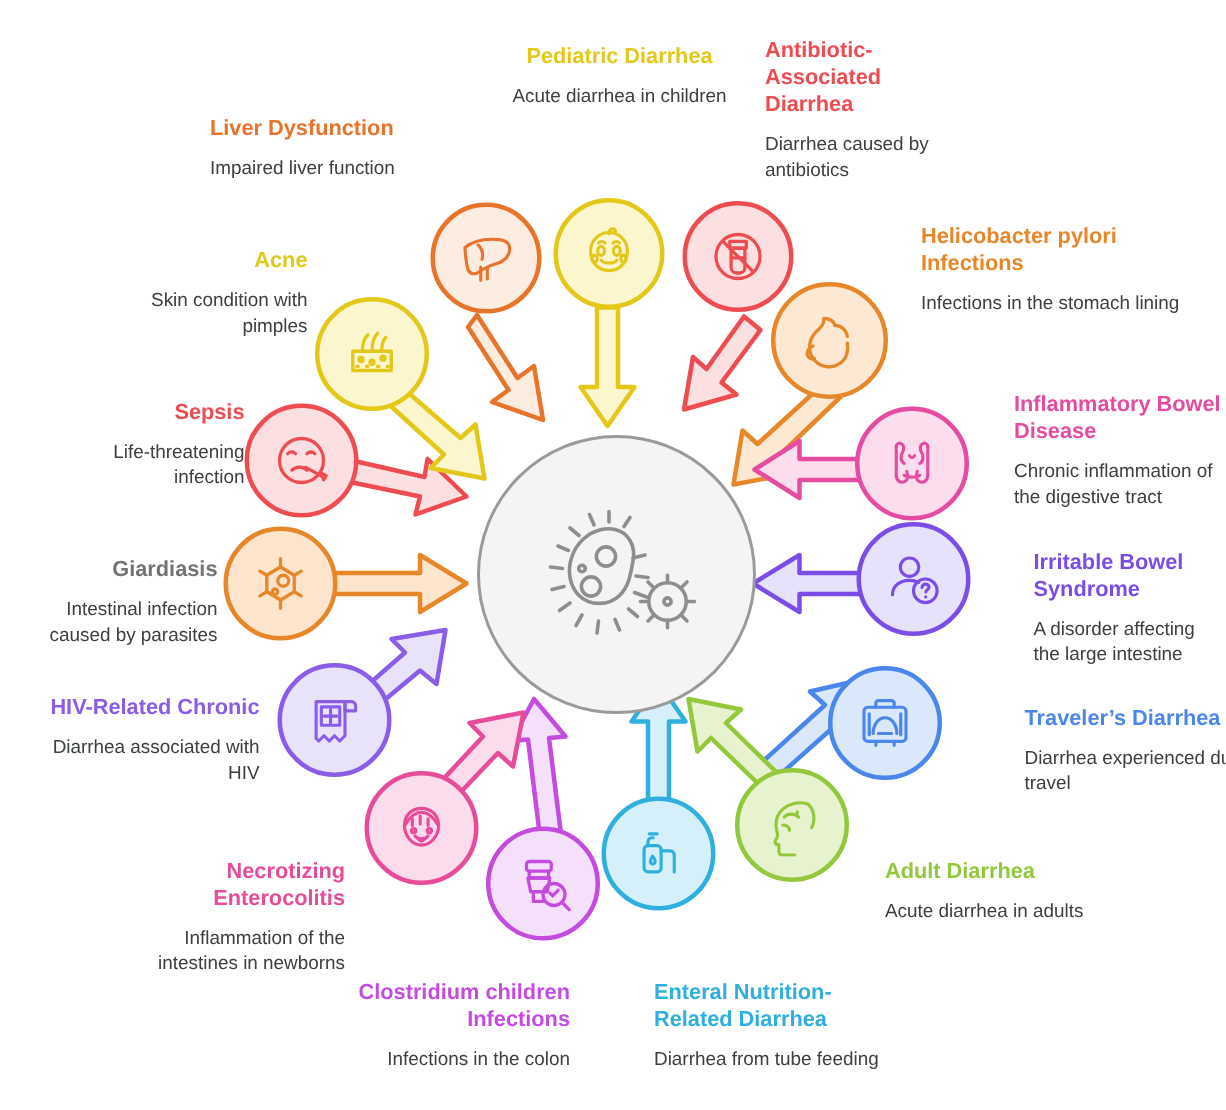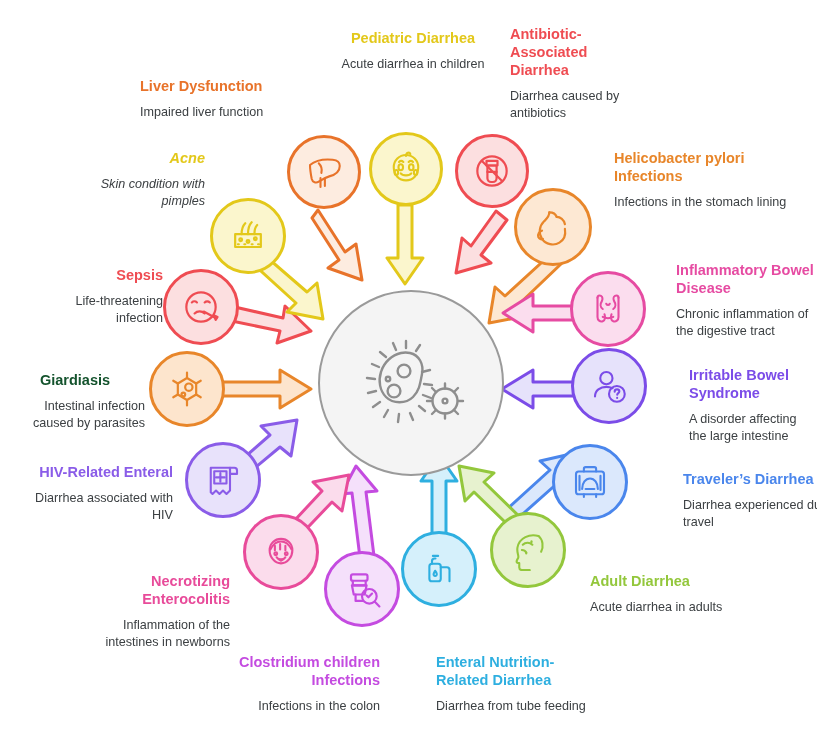--- a/index.html
+++ b/index.html
@@ -302,52 +302,52 @@
   <div class="lbl" style="left:140px;top:77px;width:215px;">
     <div class="t" style="color:#e8732a;">Liver Dysfunction</div>
     <div class="d">Impaired liver function</div>
   </div>
 
   <div class="lbl ta-l" style="left:614px;top:149px;width:180px;">
     <div class="t" style="color:#e8862a;">Helicobacter pylori Infections</div>
     <div class="d">Infections in the stomach lining</div>
   </div>
 
-  <div class="lbl ta-r" style="left:55px;top:149px;width:150px;font-style:italic;">
+  <div class="lbl ta-r" style="left:55px;top:165px;width:150px;">
     <div class="t" style="color:#e3c81a;">Acne</div>
     <div class="d">Skin condition with pimples</div>
   </div>
 
   <div class="lbl ta-l" style="left:676px;top:261px;width:140px;">
     <div class="t" style="color:#e64ba2;">Inflammatory Bowel Disease</div>
     <div class="d">Chronic inflammation of the digestive tract</div>
   </div>
 
   <div class="lbl ta-r" style="left:28px;top:266px;width:135px;">
     <div class="t" style="color:#ef4c52;">Sepsis</div>
     <div class="d">Life-threatening infection</div>
   </div>
 
   <div class="lbl ta-l" style="left:689px;top:366px;width:125px;">
     <div class="t" style="color:#7b4ce8;">Irritable Bowel Syndrome</div>
     <div class="d">A disorder affecting the large intestine</div>
   </div>
 
   <div class="lbl ta-r" style="left:5px;top:371px;width:140px;">
-    <div class="t" style="color:#14532d;text-align:center;">Giardiasis</div>
+    <div class="t" style="color:#737373;">Giardiasis</div>
     <div class="d">Intestinal infection caused by parasites</div>
   </div>
 
   <div class="lbl ta-l" style="left:655px;top:470px;width:160px;margin-left:28px;">
     <div class="t" style="color:#4a86ec;">Traveler’s Diarrhea</div>
     <div class="d">Diarrhea experienced during travel</div>
   </div>
 
   <div class="lbl ta-r" style="left:18px;top:463px;width:155px;">
-    <div class="t" style="color:#8a5ce8;">HIV-Related Enteral</div>
+    <div class="t" style="color:#8a5ce8;">HIV-Related Chronic</div>
     <div class="d">Diarrhea associated with HIV</div>
   </div>
 
   <div class="lbl ta-l" style="left:590px;top:572px;width:160px;">
     <div class="t" style="color:#93c73c;">Adult Diarrhea</div>
     <div class="d">Acute diarrhea in adults</div>
   </div>
 
   <div class="lbl ta-r" style="left:80px;top:572px;width:150px;">
     <div class="t" style="color:#e84b9a;">Necrotizing Enterocolitis</div>

